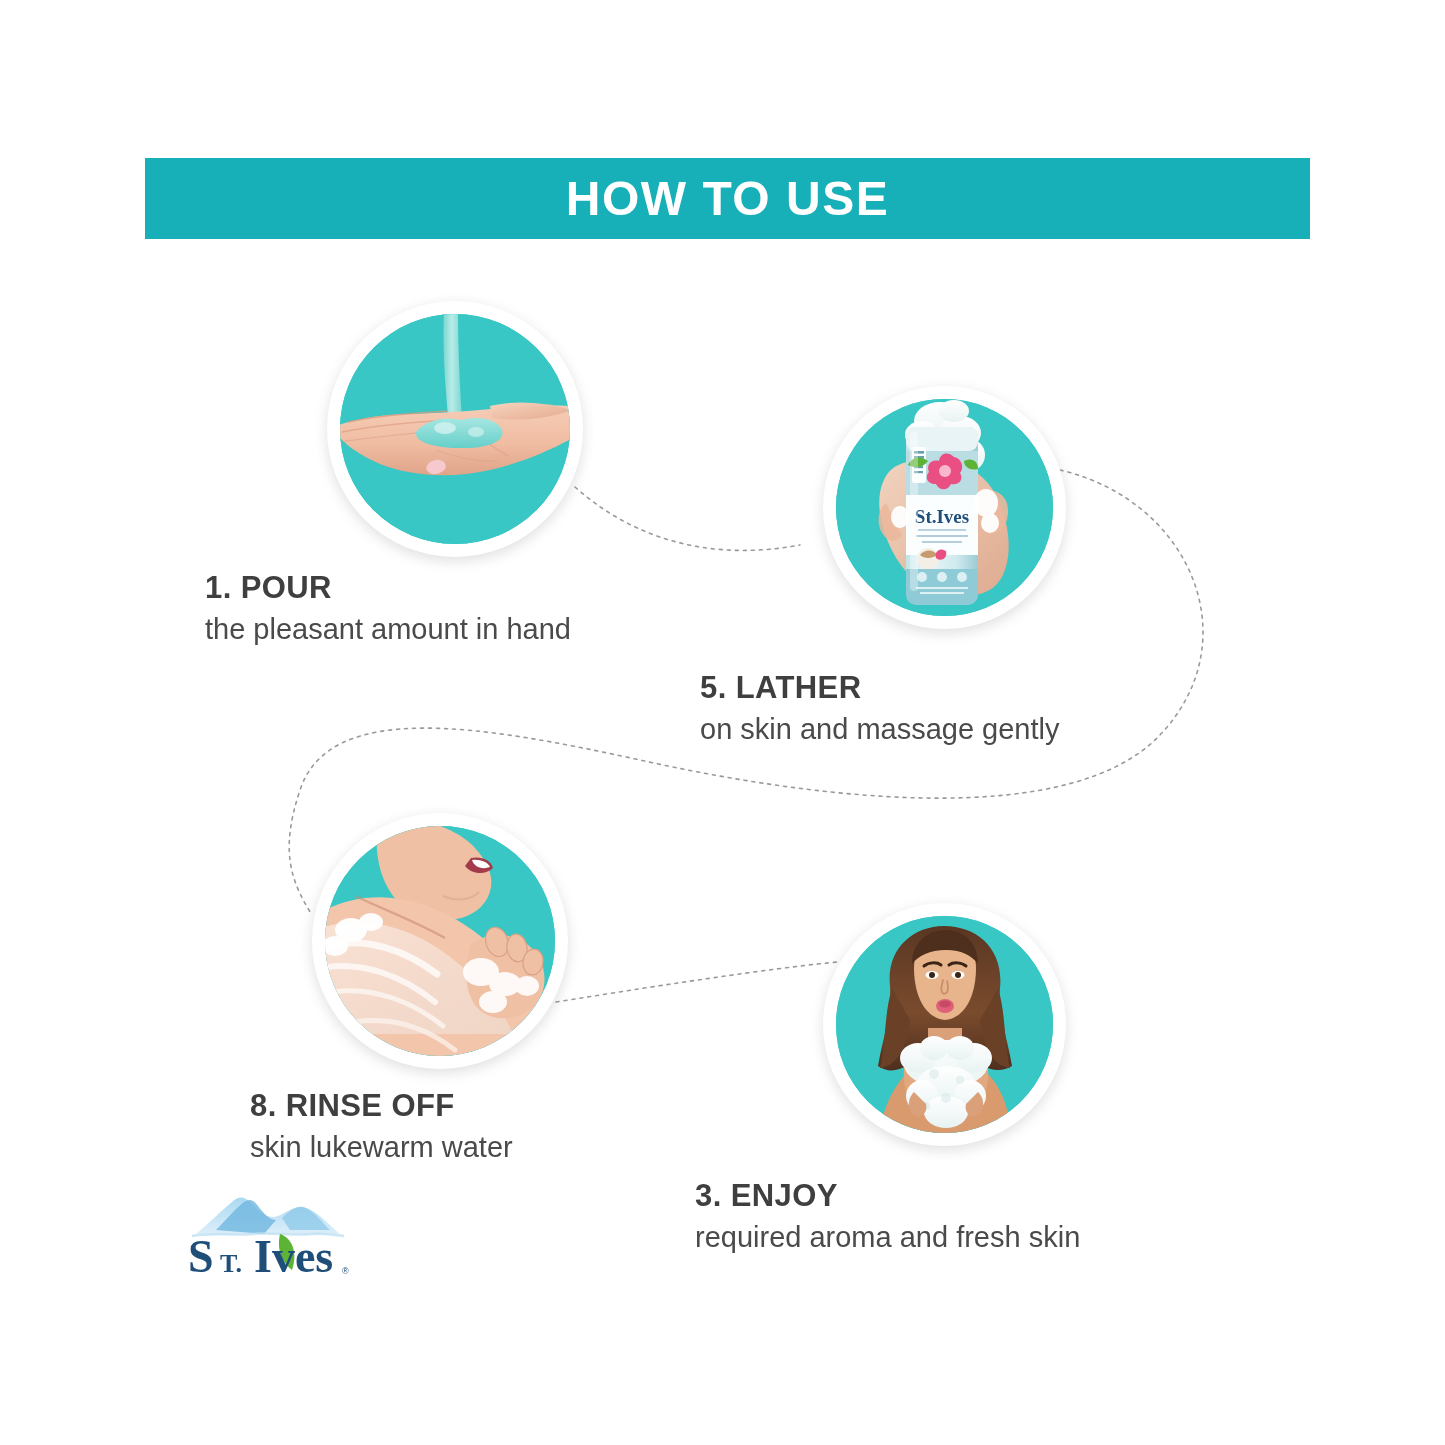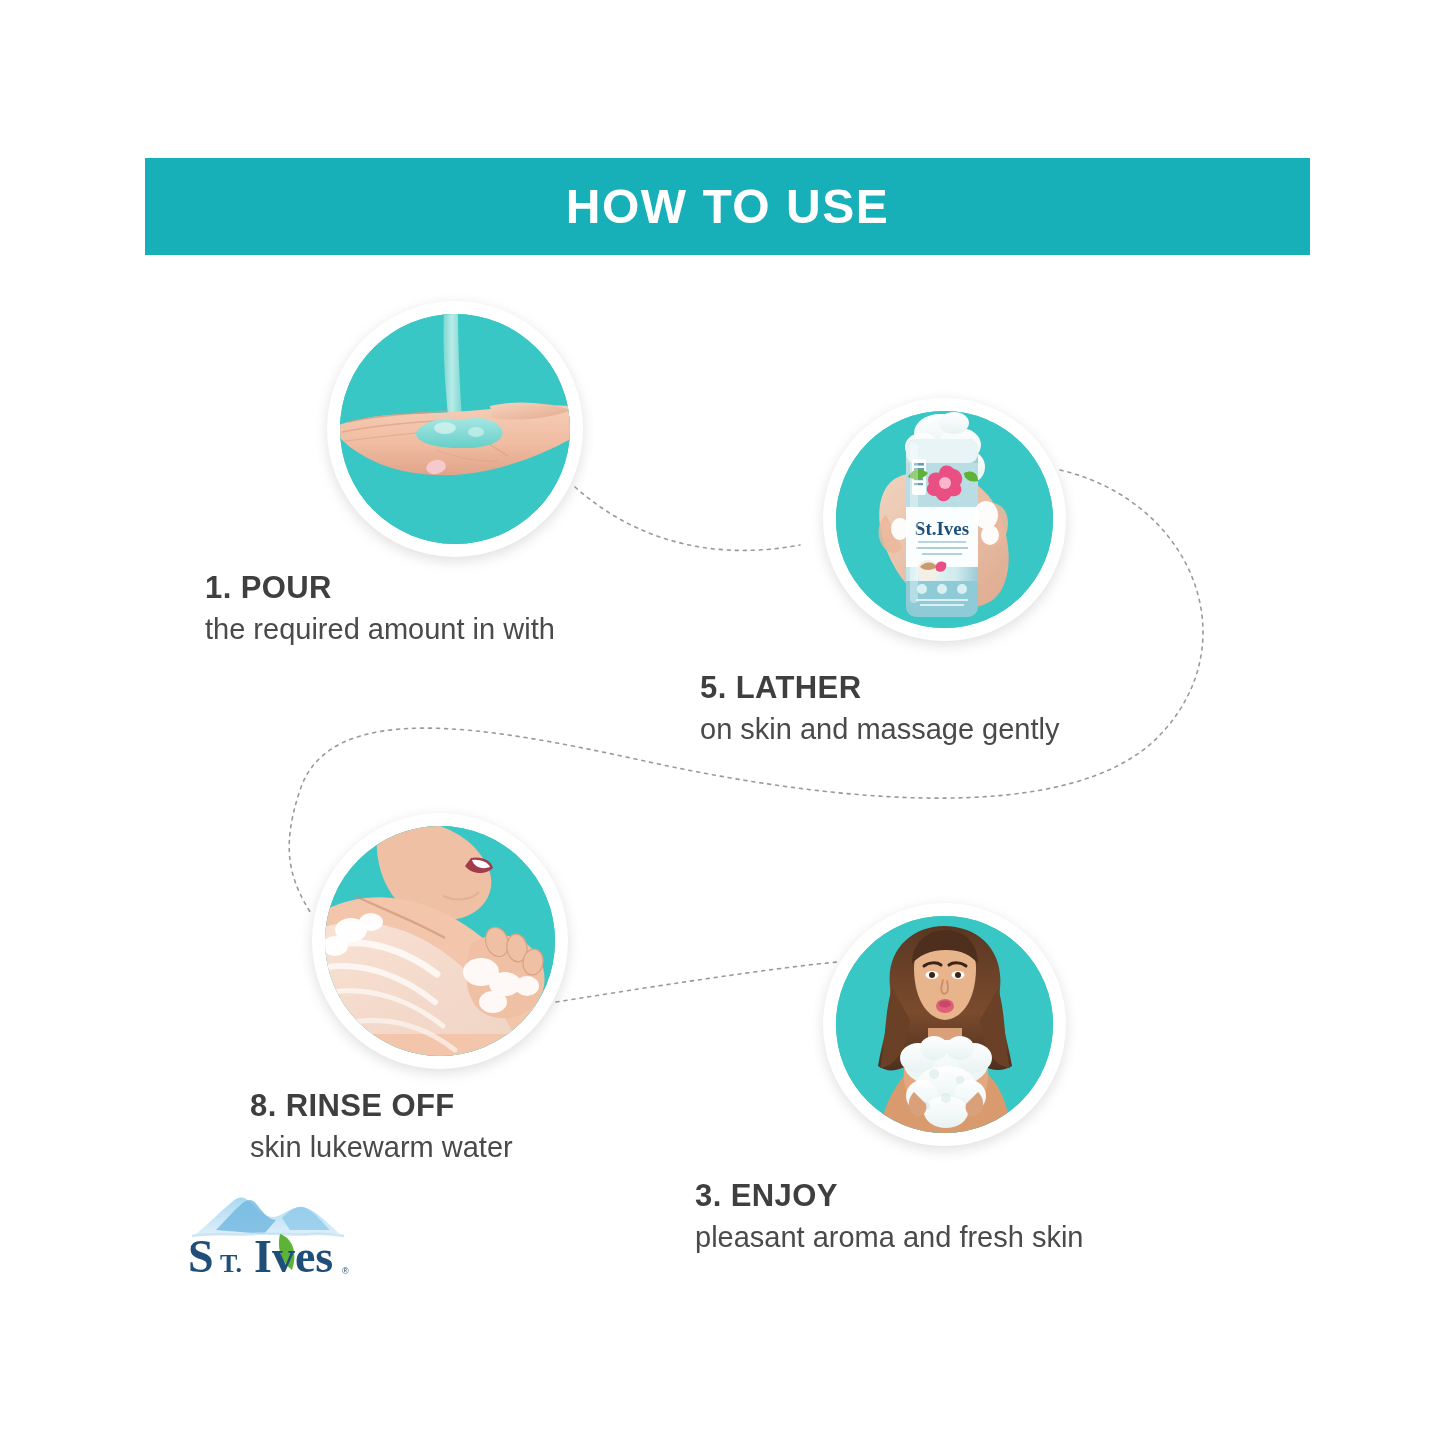--- a/index.html
+++ b/index.html
@@ -22,21 +22,21 @@
     height: 1445px;
     background: #ffffff;
   }
 
   
   .header-bar {
     position: absolute;
     left: 145px;
     top: 158px;
     width: 1165px;
-    height: 97px;
+    height: 81px;
     background: #17AFB8;
     display: flex;
     align-items: center;
     justify-content: center;
   }
   .header-title {
     color: #ffffff;
     font-family: "Liberation Sans", sans-serif;
     font-weight: bold;
     font-size: 48px;
@@ -89,21 +89,21 @@
     color: #4a4a4a;
     line-height: 1.2;
     margin: 0;
     white-space: nowrap;
   }
 
   
   #circle-1 { left: 327px; top: 301px; width: 256px; height: 256px; }
 
   
-  #circle-2 { left: 823px; top: 398px; width: 243px; height: 243px; text-align: center; }
+  #circle-2 { left: 823px; top: 386px; width: 243px; height: 243px; text-align: center; }
 
   
   #circle-3 { left: 312px; top: 813px; width: 256px; height: 256px; }
 
   
   #circle-4 { left: 823px; top: 903px; width: 243px; height: 243px; }
 
   
   #caption-1 { left: 205px; top: 570px; width: 500px; }
   #caption-2 { left: 700px; top: 670px; width: 490px; }
@@ -221,21 +221,21 @@
 
         <path d="M76 118 C86 106, 104 102, 122 106 C140 101, 158 106, 162 116
                  C166 126, 150 134, 126 134 C102 135, 74 130, 76 118 Z" fill="url(#gelGrad)"></path>
         <ellipse cx="105" cy="114" rx="11" ry="6" fill="#CFF1EE" opacity="0.85"></ellipse>
         <ellipse cx="136" cy="118" rx="8" ry="5" fill="#CFF1EE" opacity="0.7"></ellipse>
       </svg>
     </div>
   </div>
   <div class="step-caption" id="caption-1">
     <p class="step-title">1. POUR</p>
-    <p class="step-desc">the required amount in with</p>
+    <p class="step-desc">the pleasant amount in hand</p>
   </div>
 
   <div class="circle-wrap" id="circle-2">
     <div class="circle-inner">
       <svg viewBox="0 0 217 217" width="217" height="217">
         <rect x="0" y="0" width="217" height="217" fill="#38C7C4"></rect>
 
         <path d="M56 70 C44 80, 40 102, 46 124 C52 150, 66 172, 84 186
                  C104 200, 140 202, 158 188 C172 176, 176 150, 170 124
                  C164 96, 150 76, 130 68 C106 58, 70 58, 56 70 Z" fill="url(#skinGrad2)" opacity="0.97"></path>
@@ -425,21 +425,21 @@
           <circle cx="90" cy="190" r="4"></circle>
         </g>
 
         <path d="M78 176 C70 184, 72 196, 80 200 C86 202, 92 196, 90 188 Z" fill="#D9A07A"></path>
         <path d="M142 176 C150 184, 148 196, 140 200 C134 202, 128 196, 130 188 Z" fill="#D9A07A"></path>
       </svg>
     </div>
   </div>
   <div class="step-caption" id="caption-4">
     <p class="step-title">3. ENJOY</p>
-    <p class="step-desc">pleasant aroma and fresh skin</p>
+    <p class="step-desc">required aroma and fresh skin</p>
   </div>
 
   <div id="brand-logo">
     <svg viewBox="0 0 190 100" width="190" height="100">
 
       <path d="M24 44 C36 34, 48 22, 60 12 C66 6, 72 6, 78 12
                C88 22, 96 30, 106 26 C116 22, 124 14, 134 18
                C146 22, 156 34, 168 44 Z" fill="url(#mountGrad)"></path>
       <path d="M44 40 C54 30, 64 18, 72 12 C78 8, 82 10, 86 16
                C92 24, 98 30, 104 30 L92 44 Z" fill="#6FB7E0" opacity="0.8"></path>

